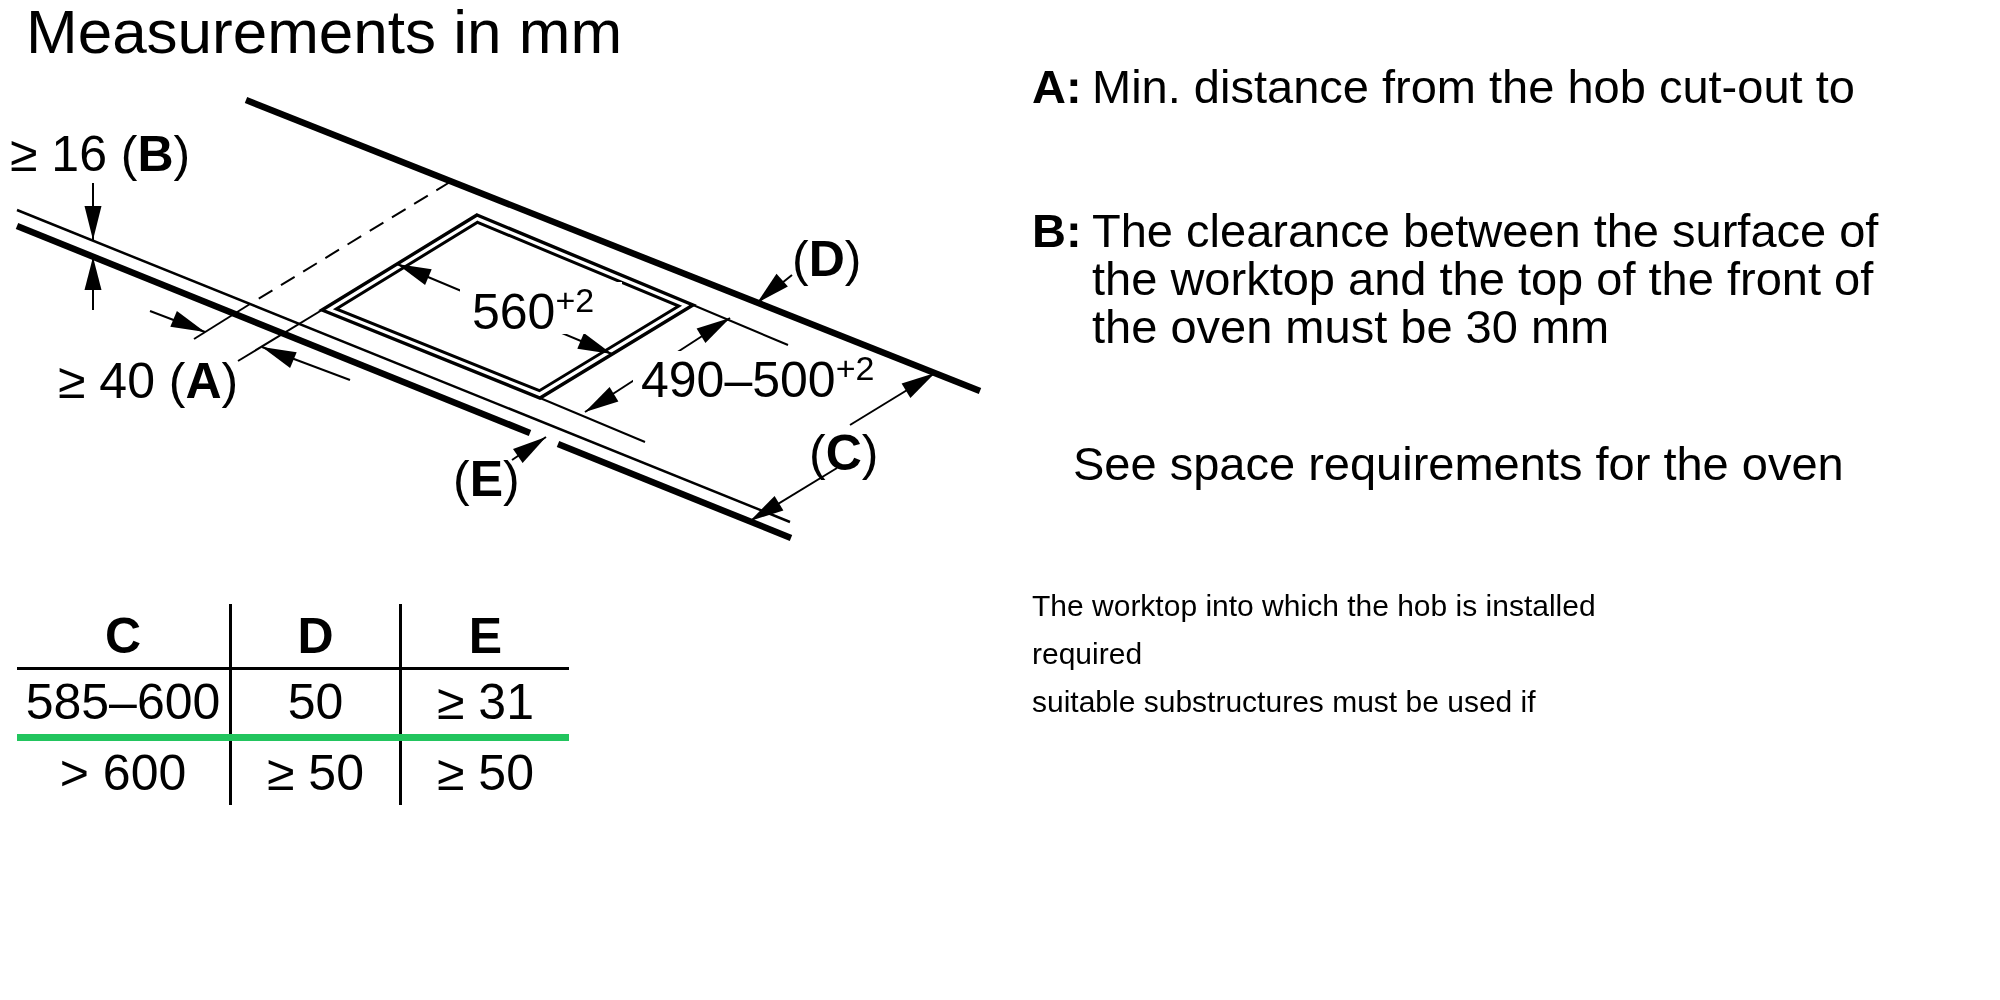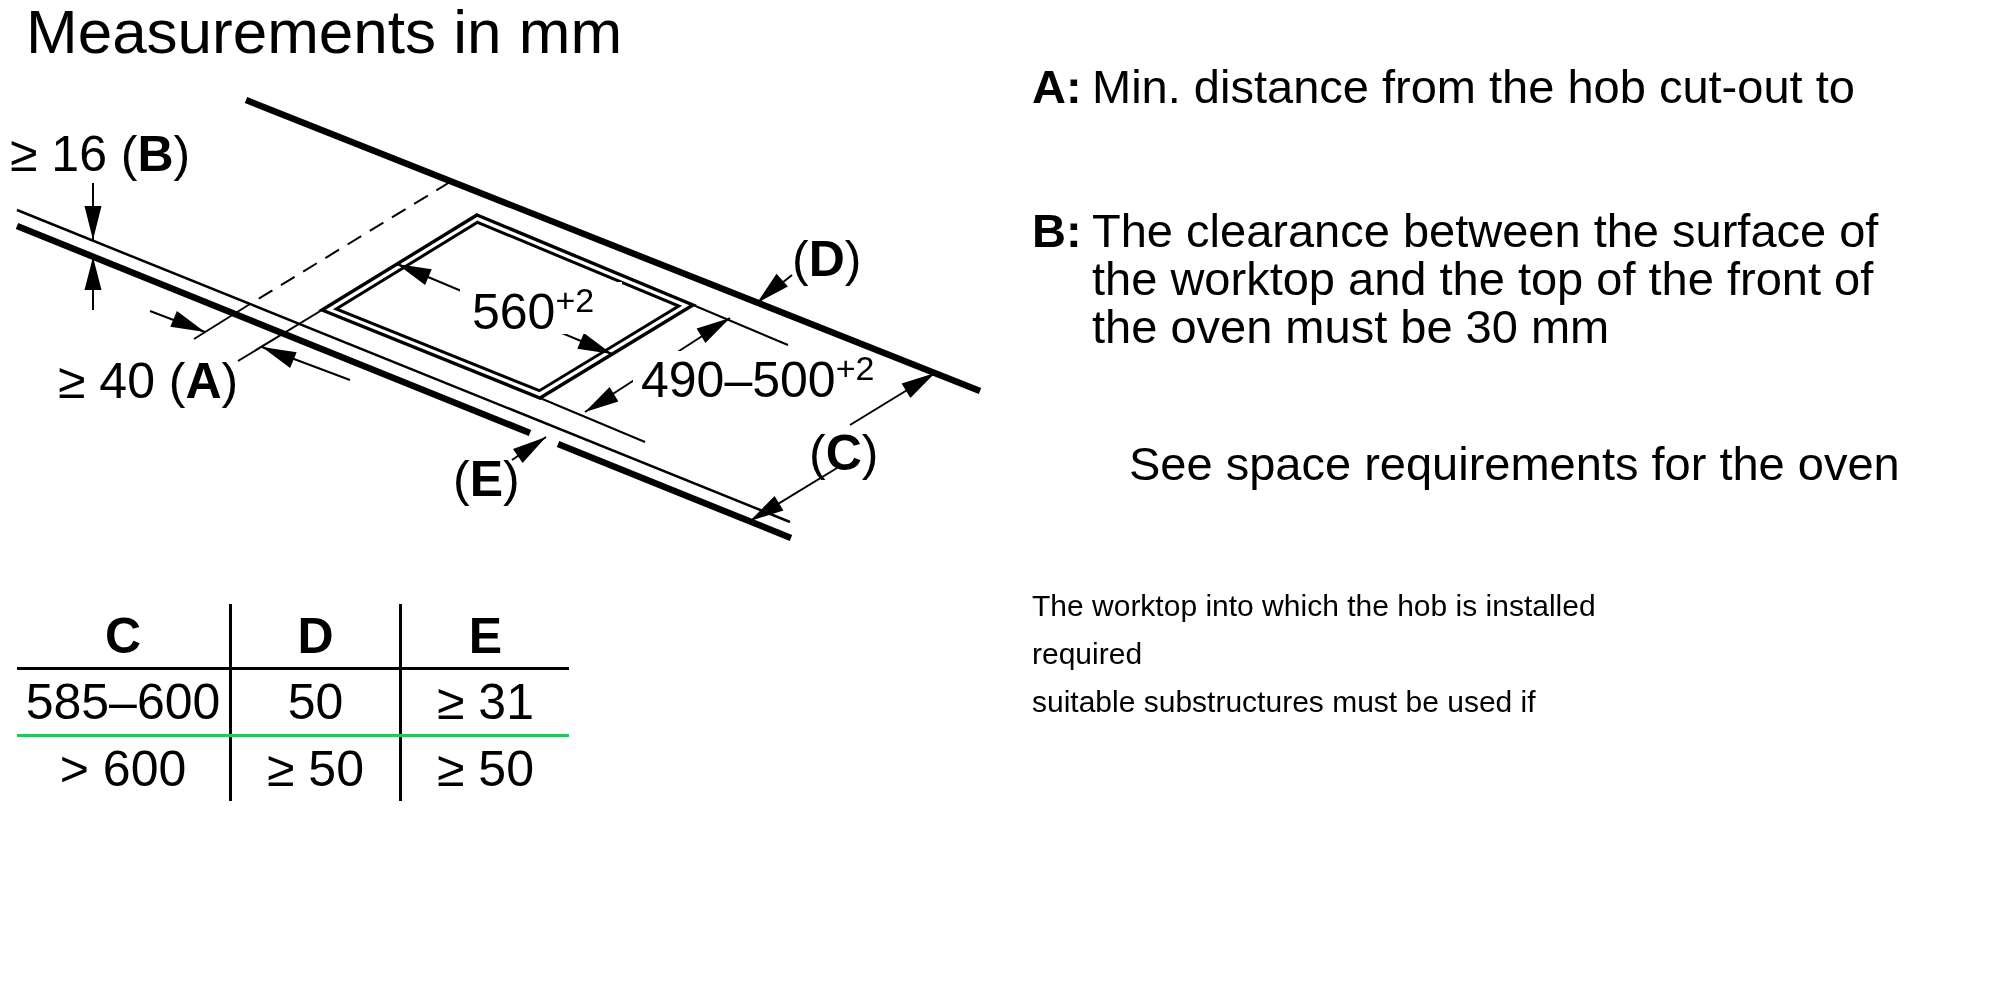--- a/index.html
+++ b/index.html
@@ -12,28 +12,28 @@
   #diagram .bold{font-weight:bold;}
   #diagram .sup{font-size:34px;}
   
   #dim-table{left:17px;top:604px;border-collapse:collapse;table-layout:fixed;}
   #dim-table th,#dim-table td{padding:0;text-align:center;vertical-align:middle;font-size:50px;white-space:nowrap;}
   #dim-table th{font-weight:bold;height:63px;border-bottom:3px solid #000;}
   #dim-table td{height:64px;}
   #dim-table .c1{width:212px;border-right:3px solid #000;}
   #dim-table .c2{width:167px;border-right:3px solid #000;}
   #dim-table .c3{width:167px;}
-  #dim-table tbody tr.r1 td{border-bottom:3px solid #22c55e;}
+  #dim-table tbody tr.r1 td{border-bottom:7px solid #22c55e;}
   
   .note{display:flex;font-size:47px;line-height:48px;}
   .note-label{width:60px;font-weight:bold;flex:0 0 60px;}
   .note-line{white-space:nowrap;}
   #note-a{left:1032px;top:63px;}
   #note-b{left:1032px;top:207px;}
-  #see-space{left:1129px;top:440px;font-size:47px;line-height:48px;white-space:nowrap;}
+  #see-space{left:1073px;top:440px;font-size:47px;line-height:48px;white-space:nowrap;}
   #load-note{left:1032px;top:582px;font-size:30px;line-height:48px;}
 </style>
 </head>
 <body>
 
 <div class="abs" id="page-title">Measurements in mm</div>
 
 <svg id="diagram" class="abs" width="1000" height="520" viewBox="0 40 1000 520" xmlns="http://www.w3.org/2000/svg">
 
   <line x1="246" y1="100" x2="980" y2="391" stroke="#000" stroke-width="6.5"></line>

